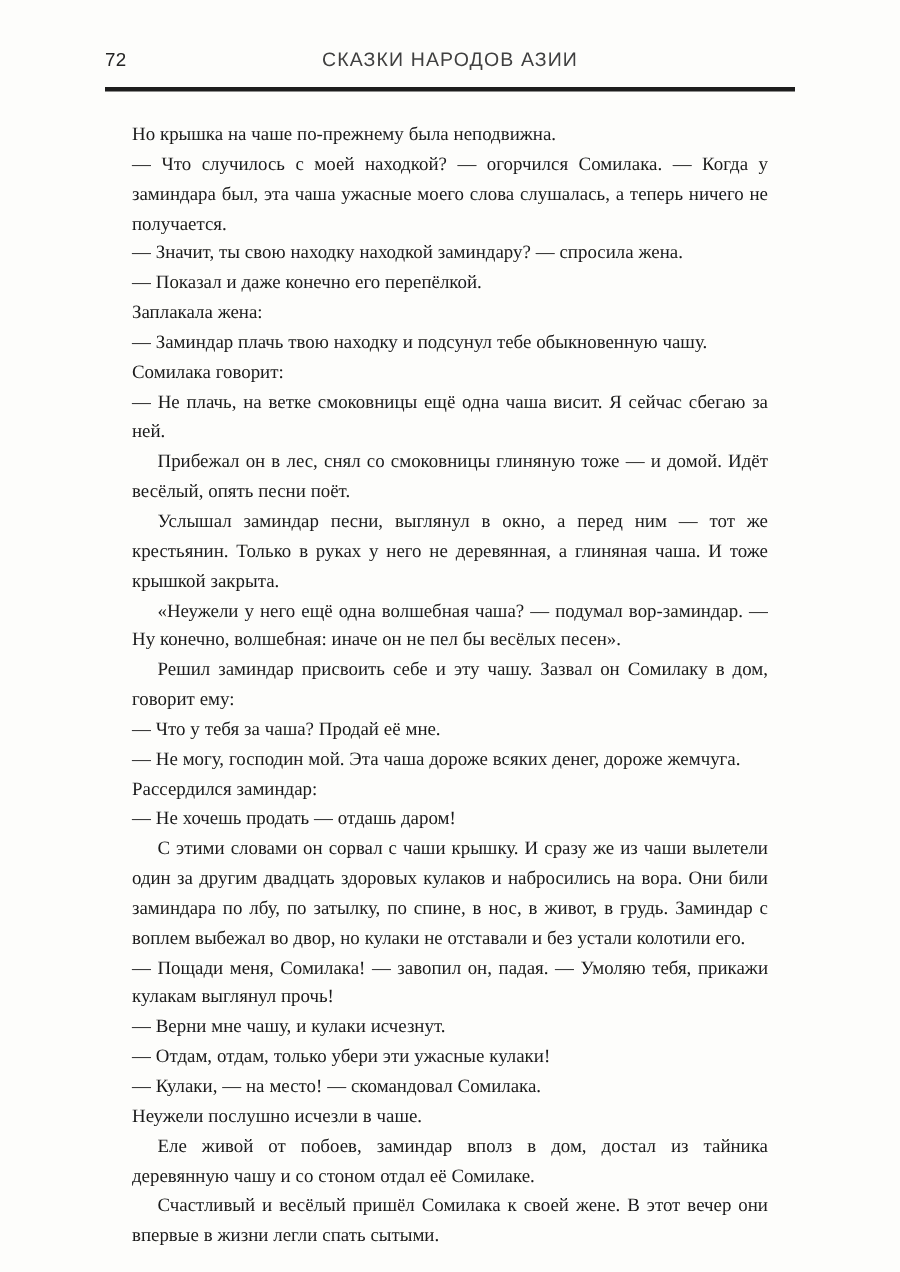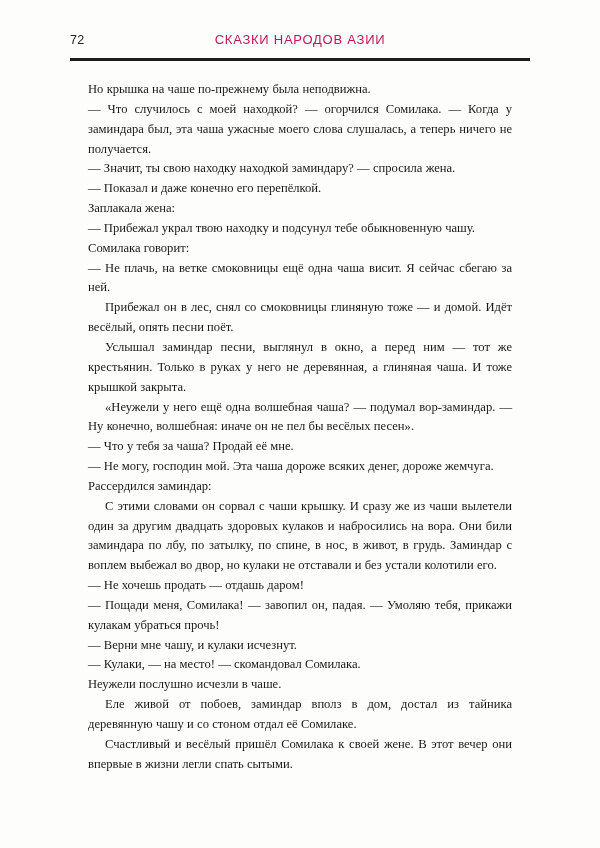--- a/index.html
+++ b/index.html
@@ -41,21 +41,21 @@
   }
   .head-title {
     position: absolute;
     left: 0;
     right: 0;
     top: 1px;
     text-align: center;
     font-family: "Liberation Sans", "DejaVu Sans", sans-serif;
     font-size: 13px;
     letter-spacing: 0.75px;
-    color: #be185d;
+    color: #404040;
     line-height: 17px;
     white-space: nowrap;
   }
   .head-rule {
     position: absolute;
     left: 70px;
     top: 58px;
     width: 460px;
     height: 2.5px;
     background: #1d1d1d;
@@ -93,32 +93,34 @@
     <div class="head-title">СКАЗКИ НАРОДОВ АЗИИ</div>
   </div>
   <div class="head-rule"></div>
 
   <div class="textblock">
       <p class="para noindent">Но крышка на чаше по-прежнему была неподвижна.</p>
       <p class="para noindent">— Что случилось с моей находкой? — огорчился Сомилака. — Когда у заминдара был, эта чаша ужасные моего слова слушалась, а теперь ничего не получается.</p>
       <p class="para noindent">— Значит, ты свою находку находкой заминдару? — спросила жена.</p>
       <p class="para noindent">— Показал и даже конечно его перепёлкой.</p>
       <p class="para noindent">Заплакала жена:</p>
-      <p class="para noindent">— Прибежал украл твою находку и подсунул тебе обыкновенную чашу.</p>
+      <p class="para noindent">— Заминдар плачь твою находку и подсунул тебе обыкновенную чашу.</p>
       <p class="para noindent">Сомилака говорит:</p>
       <p class="para noindent">— Не плачь, на ветке смоковницы ещё одна чаша висит. Я сейчас сбегаю за ней.</p>
       <p class="para">Прибежал он в лес, снял со смоковницы глиняную тоже — и домой. Идёт весёлый, опять песни поёт.</p>
       <p class="para">Услышал заминдар песни, выглянул в окно, а перед ним — тот же крестьянин. Только в руках у него не деревянная, а глиняная чаша. И тоже крышкой закрыта.</p>
       <p class="para">«Неужели у него ещё одна волшебная чаша? — подумал вор-заминдар. — Ну конечно, волшебная: иначе он не пел бы весёлых песен».</p>
+      <p class="para">Решил заминдар присвоить себе и эту чашу. Зазвал он Сомилаку в дом, говорит ему:</p>
       <p class="para noindent">— Что у тебя за чаша? Продай её мне.</p>
       <p class="para noindent">— Не могу, господин мой. Эта чаша дороже всяких денег, дороже жемчуга.</p>
       <p class="para noindent">Рассердился заминдар:</p>
+      <p class="para noindent">— Не хочешь продать — отдашь даром!</p>
       <p class="para">С этими словами он сорвал с чаши крышку. И сразу же из чаши вылетели один за другим двадцать здоровых кулаков и набросились на вора. Они били заминдара по лбу, по затылку, по спине, в нос, в живот, в грудь. Заминдар с воплем выбежал во двор, но кулаки не отставали и без устали колотили его.</p>
-      <p class="para noindent">— Не хочешь продать — отдашь даром!</p>
-      <p class="para noindent">— Пощади меня, Сомилака! — завопил он, падая. — Умоляю тебя, прикажи кулакам убраться прочь!</p>
+      <p class="para noindent">— Пощади меня, Сомилака! — завопил он, падая. — Умоляю тебя, прикажи кулакам выглянул прочь!</p>
       <p class="para noindent">— Верни мне чашу, и кулаки исчезнут.</p>
+      <p class="para noindent">— Отдам, отдам, только убери эти ужасные кулаки!</p>
       <p class="para noindent">— Кулаки, — на место! — скомандовал Сомилака.</p>
       <p class="para noindent">Неужели послушно исчезли в чаше.</p>
       <p class="para">Еле живой от побоев, заминдар вполз в дом, достал из тайника деревянную чашу и со стоном отдал её Сомилаке.</p>
       <p class="para">Счастливый и весёлый пришёл Сомилака к своей жене. В этот вечер они впервые в жизни легли спать сытыми.</p>
     </div>
 
 </div>
 
 </body></html>

